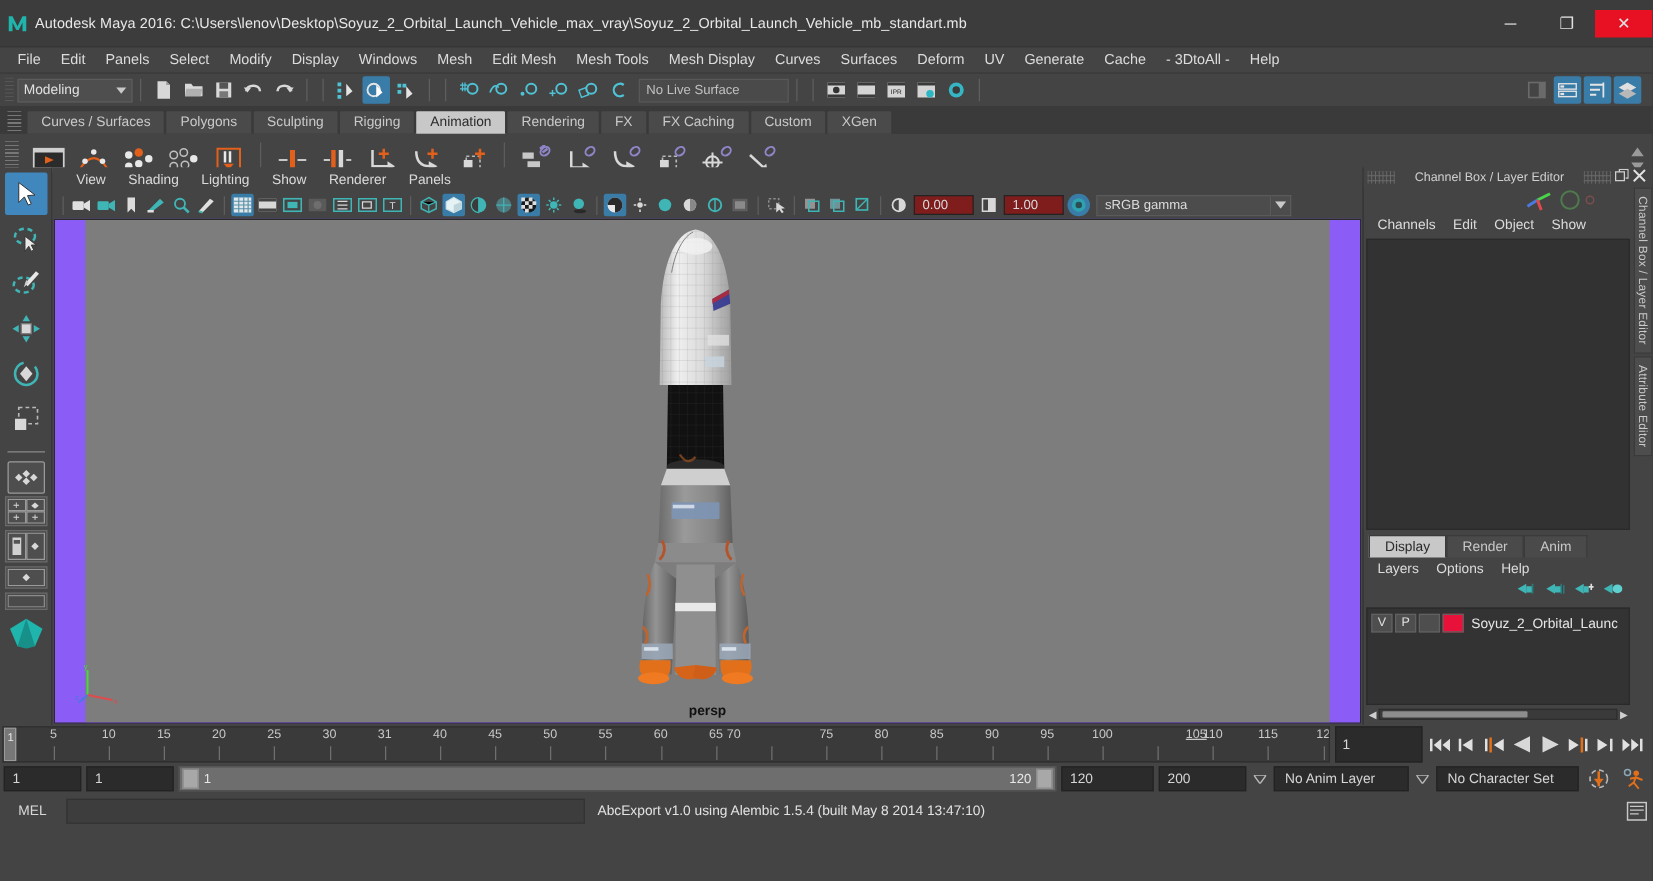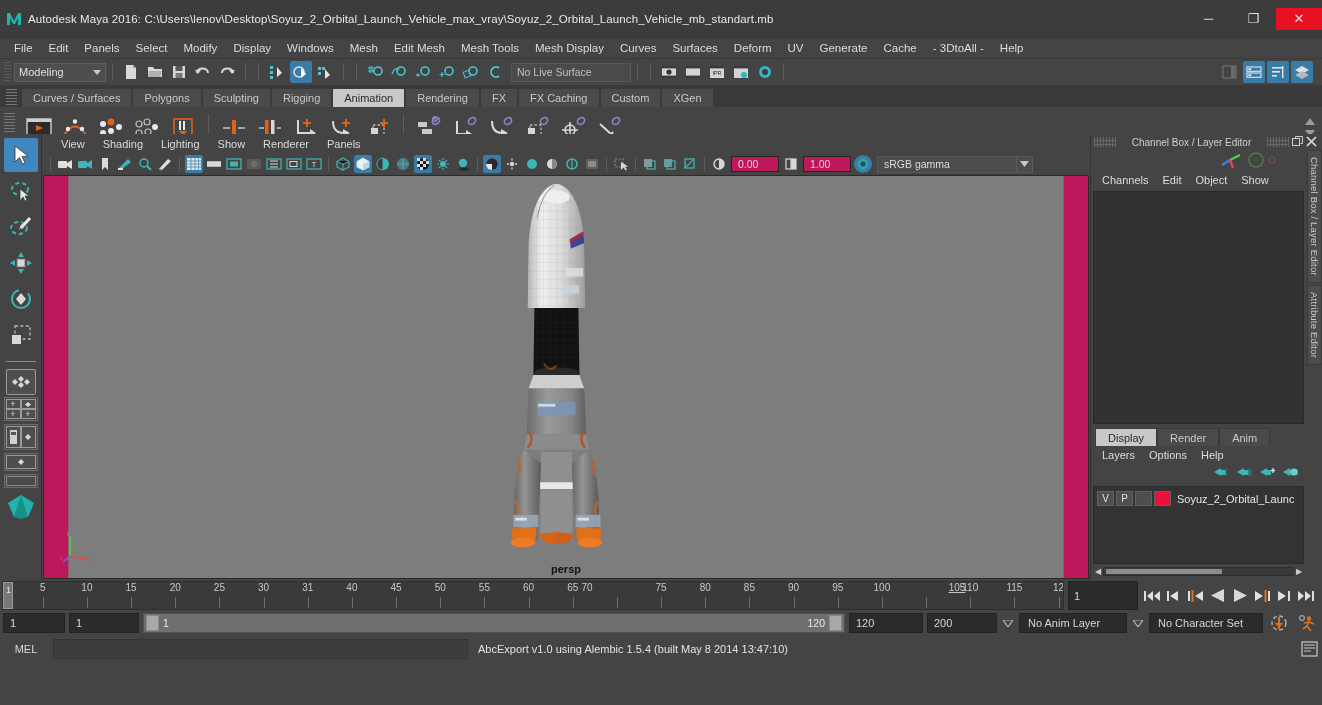--- a/index.html
+++ b/index.html
@@ -144,36 +144,36 @@
   .vpmenu-item { color: #dadada; font-size: 11px; padding: 0 9px; }
   #vptools {
     height: 22px; background: #444444; display: flex;
     align-items: center; padding-left: 4px;
   }
   .vtbtn { width: 18px; height: 18px; margin: 0 1px;
     display: flex; align-items: center; justify-content: center; position: relative; }
   .vtbtn.active { background: #3a7ca8; border-radius: 2px; }
   .vsep2 { width: 1px; height: 15px; background: #5d5d5d; margin: 0 4px; }
   .numfield {
-    height: 16px; background: #be185d; color: #d8d8d8; font-size: 10.5px;
+    height: 16px; background: #7f1d1d; color: #d8d8d8; font-size: 10.5px;
     display: flex; align-items: center; padding: 0 6px; margin: 0 2px;
     border: 1px solid #232323;
   }
   #colorspace {
     width: 140px; height: 17px; background: #4c4c4c; border: 1px solid #5a5a5a;
     color: #dcdcdc; font-size: 10.5px; display: flex; align-items: center;
     padding-left: 6px; margin-left: 4px;
   }
   #colorspace-caret {
     width: 16px; height: 17px; background: #4c4c4c; border: 1px solid #5a5a5a;
     border-left: none; display: flex; align-items: center; justify-content: center;
   }
   #viewport {
     flex: 1; position: relative; overflow: hidden;
-    background: #be185d; border: 1px solid #2a2a2a; margin: 0 1px 1px 1px;
+    background: #8b5cf6; border: 1px solid #2a2a2a; margin: 0 1px 1px 1px;
   }
   #persp-label {
     position: absolute; bottom: 3px; left: 50%; transform: translateX(-50%);
     color: #111; font-size: 11px; font-weight: bold;
   }
   #axis-gizmo { position: absolute; left: 16px; bottom: 14px; width: 38px; height: 38px; }
 
   
   #rightpanel { width: 232px; background: #444444; display: flex; flex-direction: column;
     border-left: 1px solid #333; }

